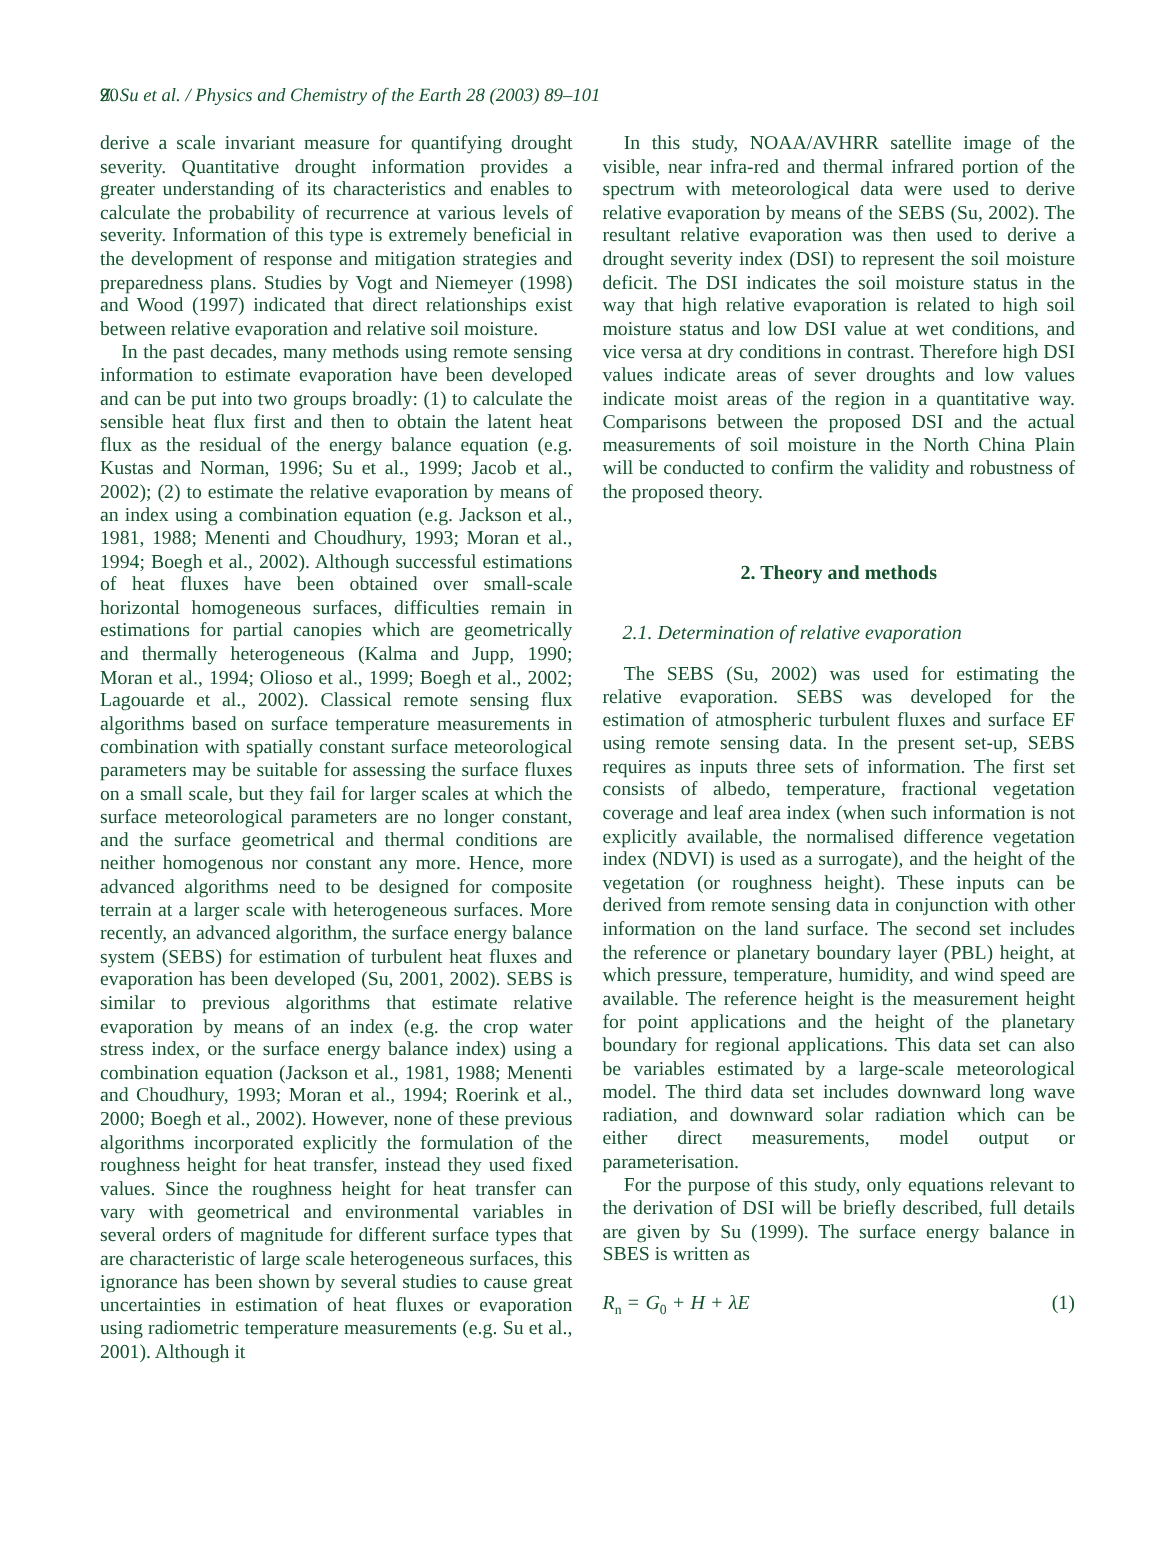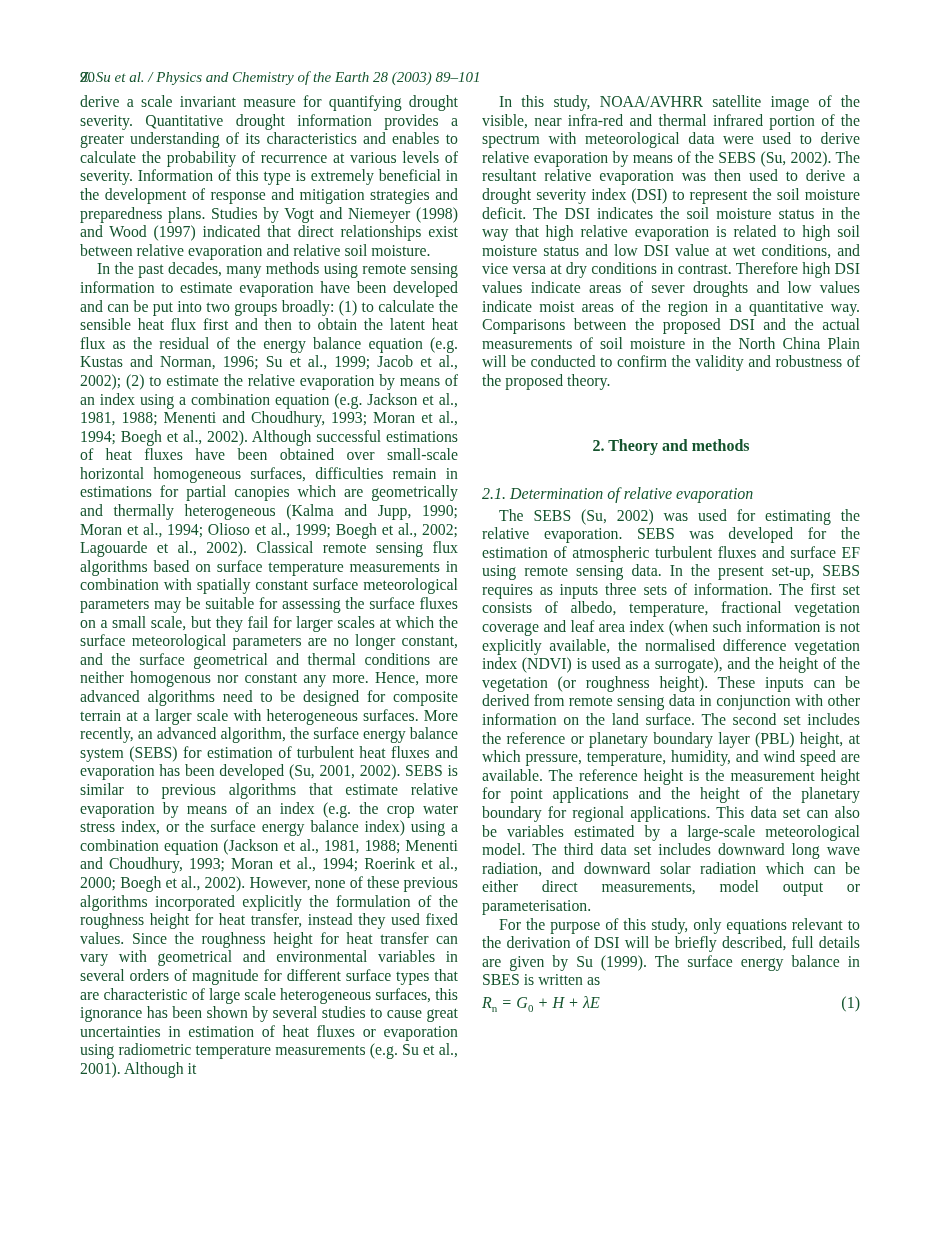--- a/index.html
+++ b/index.html
@@ -32,51 +32,51 @@
   .running-head {
     position: absolute;
     left: 0;
     right: 0;
     top: 0;
     text-align: left;
     font-style: italic;
   }
   .col {
     position: absolute;
-    top: 93px;
+    top: 106px;
     width: 378px;
     font-size: 15.8px;
     line-height: 18.6px;
     text-align: justify;
   }
   .col-left  { left: 80px; }
   .col-right { left: 482px; }
   .col p {
     margin: 0;
     padding: 0;
   }
   .col p.indent { text-indent: 17px; }
   .section-heading {
     margin: 45px 0 0 0;
     font-size: 16px;
     font-weight: bold;
     text-align: center;
     line-height: 19px;
   }
   .subsection-heading {
-    margin: 29px 0 0 0;
+    margin: 29px 0 0 16px;
     font-size: 16px;
     font-weight: normal;
     font-style: italic;
     text-align: left;
     line-height: 19px;
   }
-  .col p.after-sub { margin-top: 4px; }
+  .col p.after-sub { margin-top: 15px; }
   .equation-row {
-    margin-top: 4px;
+    margin-top: 20px;
     display: flex;
     justify-content: space-between;
     align-items: baseline;
     font-size: 16px;
   }
   .math var {
     font-style: italic;
     font-family: "Liberation Serif", serif;
   }
   .math sub {

